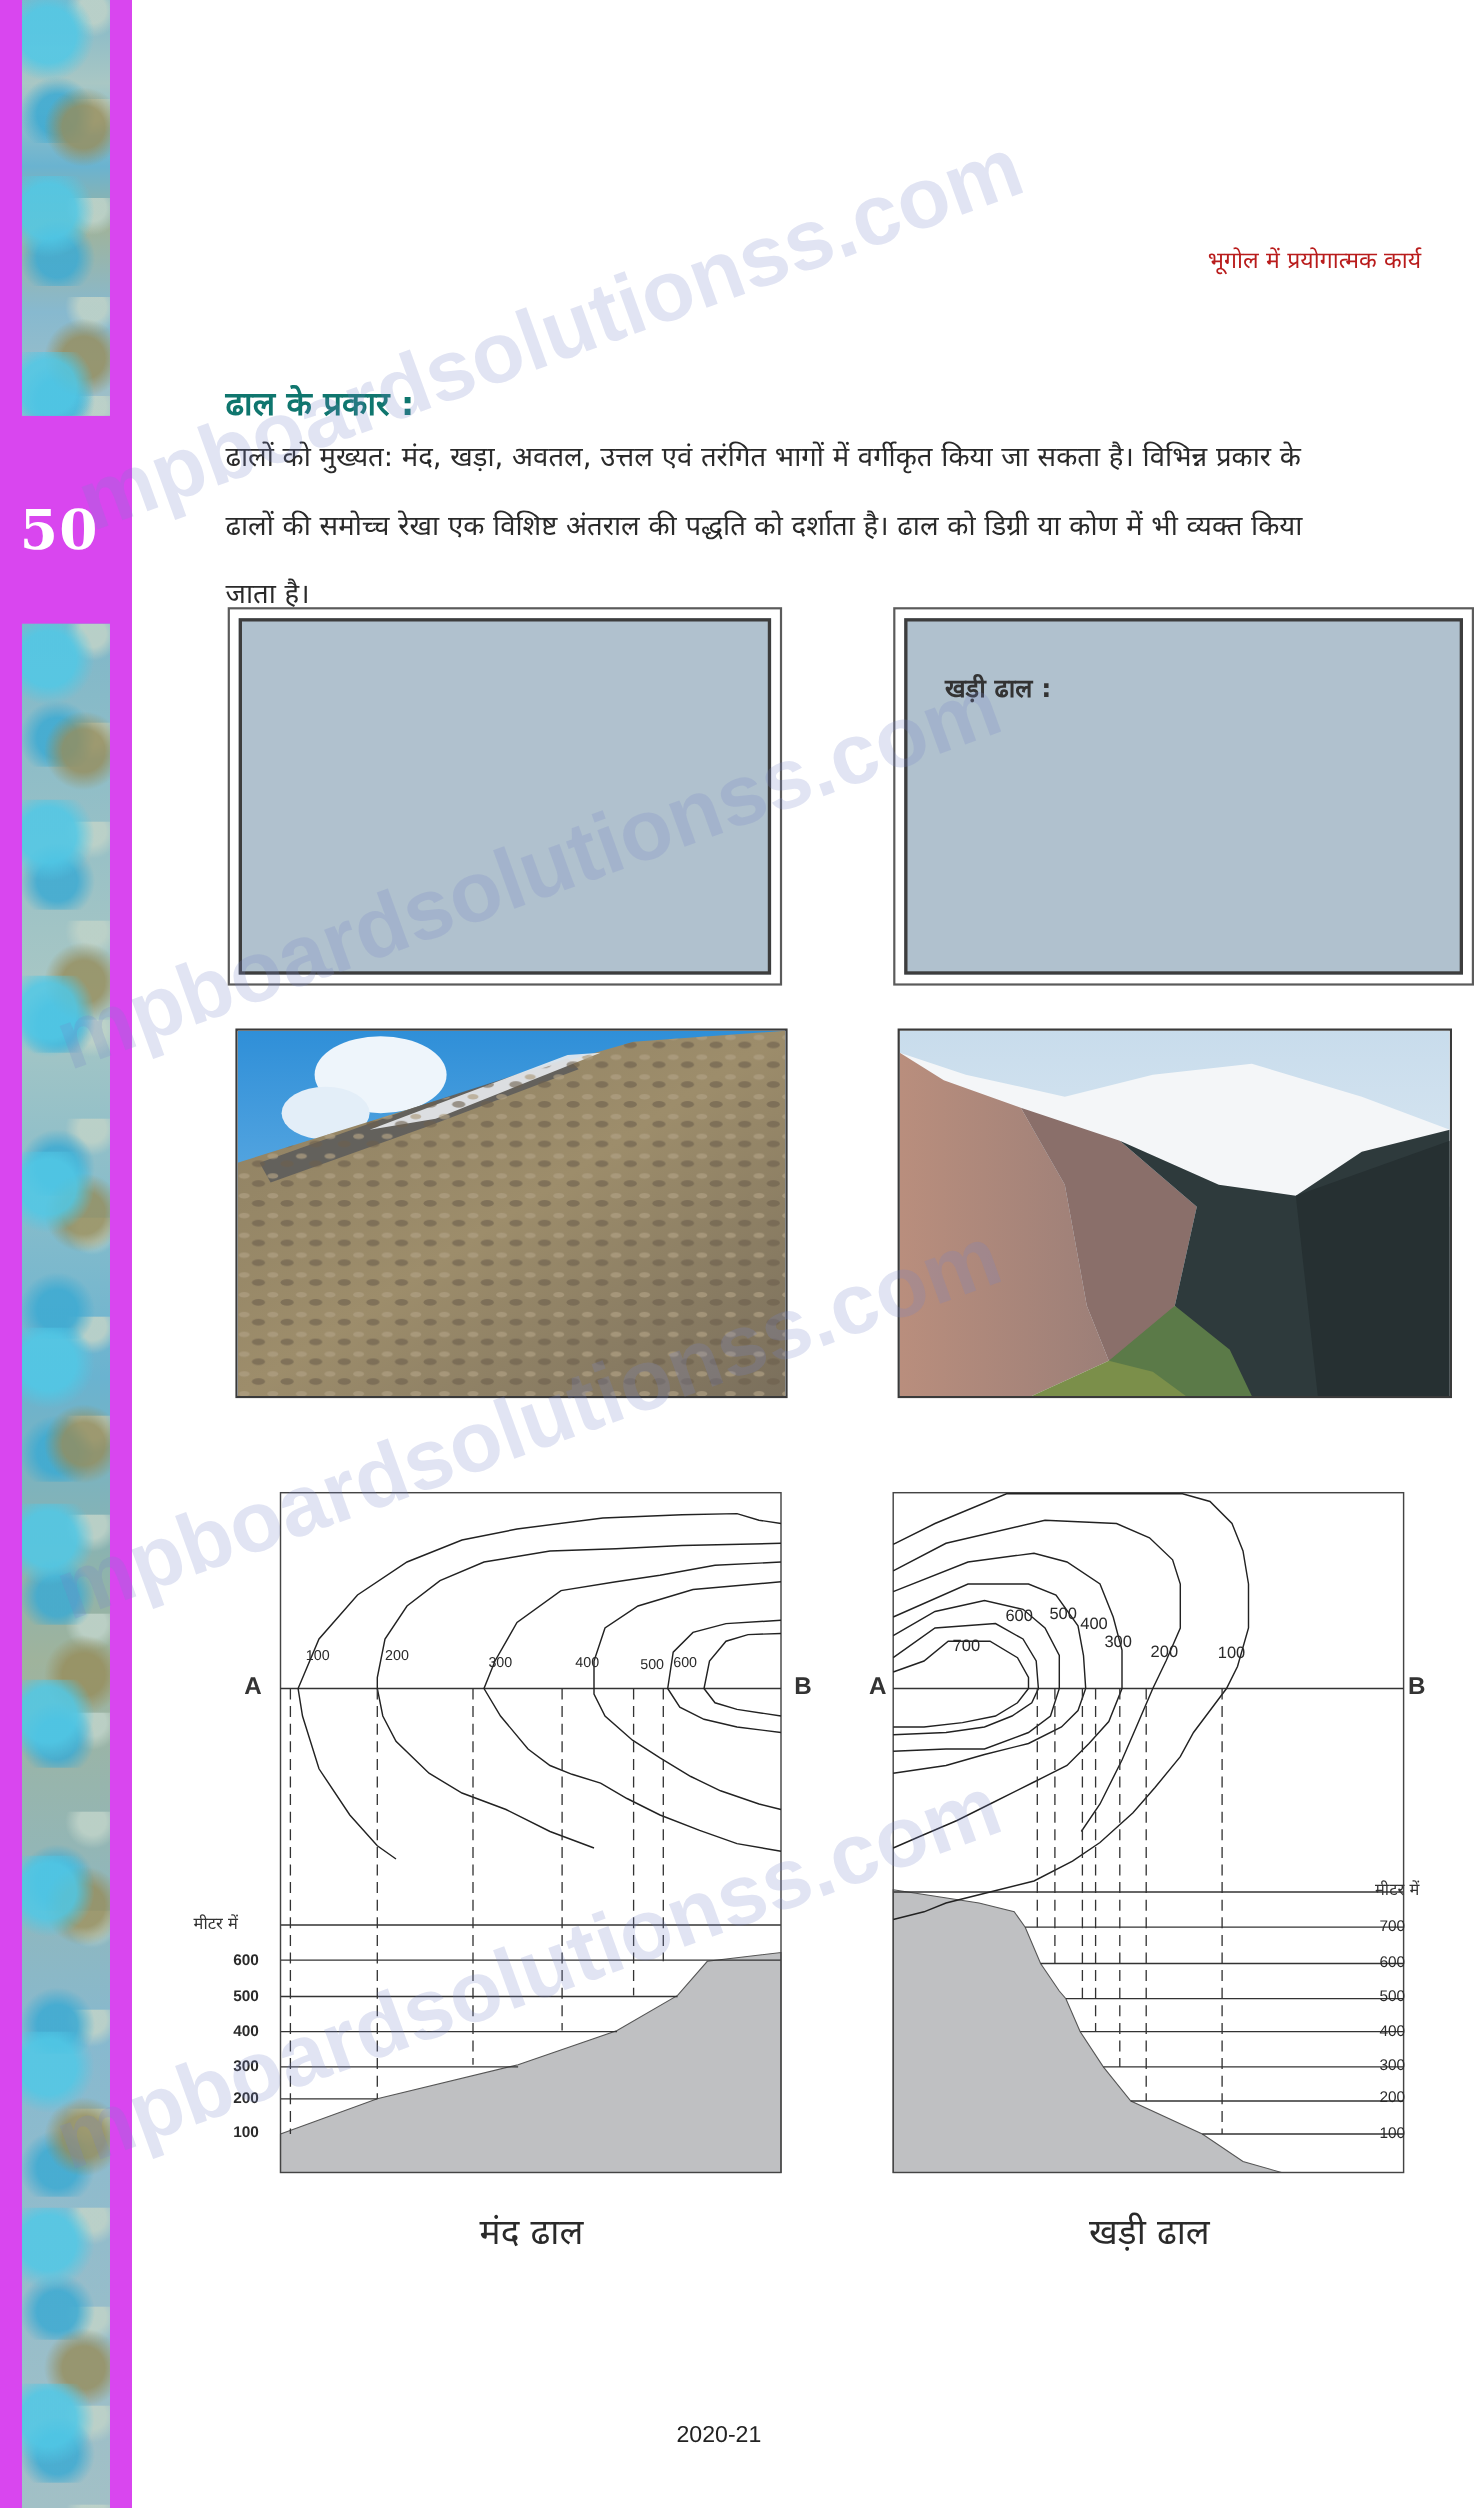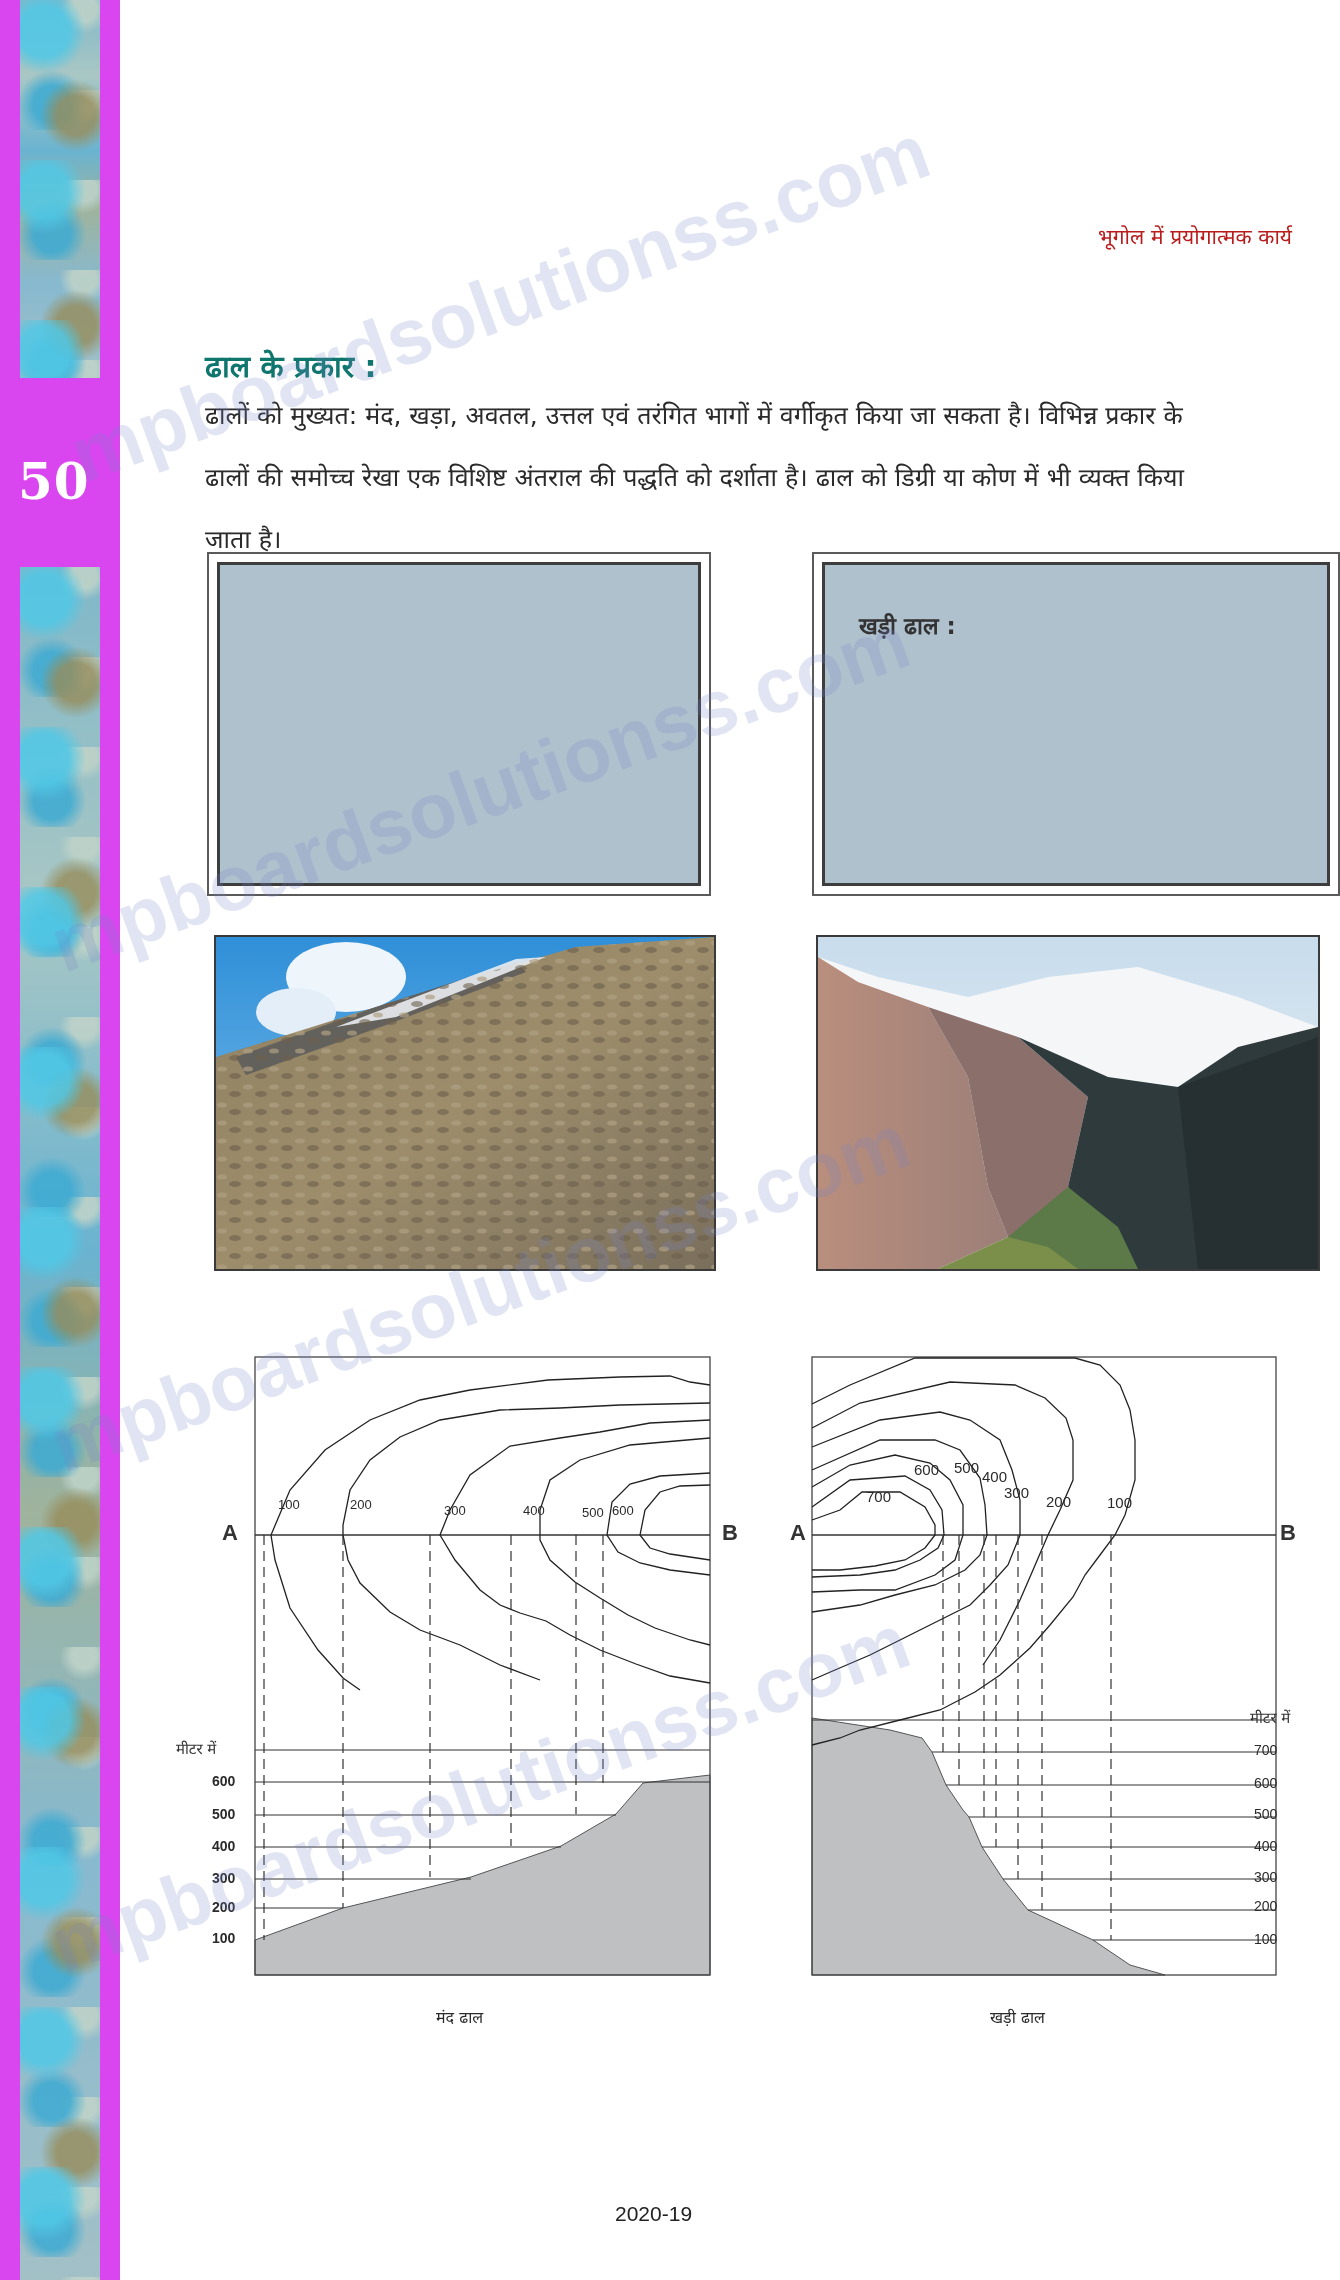--- a/index.html
+++ b/index.html
@@ -22,21 +22,21 @@
   .section-title { position:absolute; left:205px; top:345px; font-size:30px; font-weight:bold; color:#0f766e; }
   .para { position:absolute; left:205px; top:385px; width:1010px; font-size:25px; line-height:62px; color:#2a2a2a; }
   .box-outer { position:absolute; border:2px solid #5b5b5b; background:#ffffff; }
   .box-inner { position:absolute; left:8px; top:8px; right:8px; bottom:8px; border:3px solid #3d3d3d;
                background:#b0c1ce; padding:44px 30px 0 34px; box-sizing:border-box; }
   .box-title { font-size:23px; font-weight:bold; color:#333; margin-bottom:14px; }
   .box-text { font-size:23px; line-height:50px; color:#303030; text-align:justify; }
   .photo { position:absolute; border:2px solid #3a3a3a; overflow:hidden; }
   .photo svg { display:block; }
   .diagram { position:absolute; }
-  .caption { position:absolute; font-size:16px; color:#2a2a2a; }
+  .caption { position:absolute; font-size:32px; color:#2a2a2a; }
   .footer { position:absolute; left:615px; top:2202px; font-size:21px; font-family:"Liberation Sans", sans-serif; color:#222; }
   .watermark { position:absolute; font-family:"Liberation Sans", sans-serif; font-weight:bold; font-size:78px;
                color:rgba(120,130,200,0.22); white-space:nowrap; transform-origin:left bottom; pointer-events:none; }
 </style>
 </head>
 <body>
 
 <div class="sidebar">
   <div class="strip top"></div>
   <div class="page-num">50</div>
@@ -208,18 +208,18 @@
 <div style="position:absolute; left:1250px; top:1707px; font-size:15px; color:#333; white-space:nowrap;">मीटर में</div>
 <div style="position:absolute; left:1254px; top:1742px; font:14px 'Liberation Sans', sans-serif;">700</div>
 <div style="position:absolute; left:1254px; top:1775px; font:14px 'Liberation Sans', sans-serif;">600</div>
 <div style="position:absolute; left:1254px; top:1806px; font:14px 'Liberation Sans', sans-serif;">500</div>
 <div style="position:absolute; left:1254px; top:1838px; font:14px 'Liberation Sans', sans-serif;">400</div>
 <div style="position:absolute; left:1254px; top:1869px; font:14px 'Liberation Sans', sans-serif;">300</div>
 <div style="position:absolute; left:1254px; top:1898px; font:14px 'Liberation Sans', sans-serif;">200</div>
 <div style="position:absolute; left:1254px; top:1931px; font:14px 'Liberation Sans', sans-serif;">100</div>
 <div class="caption" style="left:990px; top:2006px;">खड़ी ढाल</div>
 
-<div class="footer">2020-19</div>
+<div class="footer">2020-21</div>
 
 <div class="watermark" style="left:90px; top:410px; transform:rotate(-20deg);">mpboardsolutionss.com</div>
 <div class="watermark" style="left:70px; top:900px; transform:rotate(-20deg);">mpboardsolutionss.com</div>
 <div class="watermark" style="left:70px; top:1400px; transform:rotate(-20deg);">mpboardsolutionss.com</div>
 <div class="watermark" style="left:70px; top:1900px; transform:rotate(-20deg);">mpboardsolutionss.com</div>
 
 </body></html>

